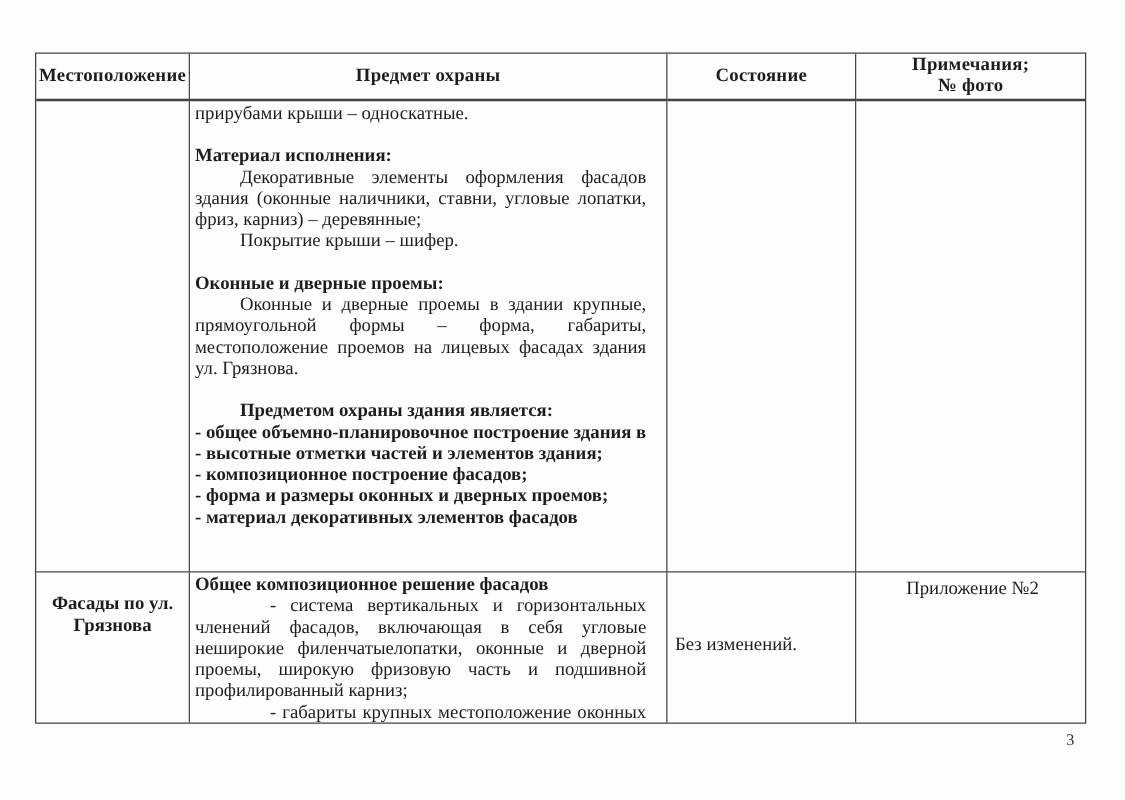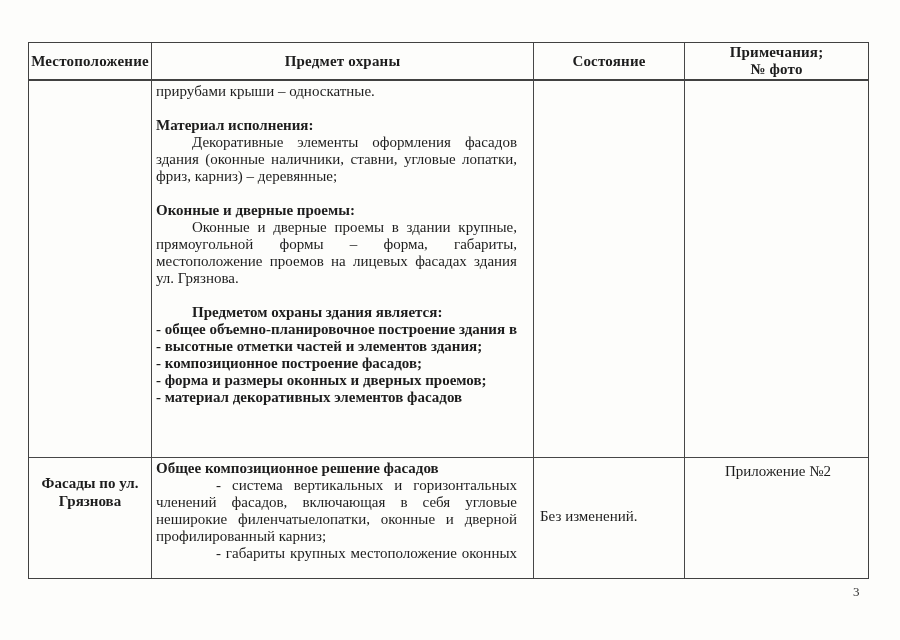--- a/index.html
+++ b/index.html
@@ -80,20 +80,21 @@
       </div>
 
     <div class="cell location-cell"></div>
     <div class="cell subject-cell">
         <div class="tl">прирубами крыши – односкатные.</div>
         <div class="tl">&nbsp;</div>
         <div class="tl b">Материал исполнения:</div>
         <div class="tl j in1">Декоративные элементы оформления фасадов</div>
         <div class="tl j">здания (оконные наличники, ставни, угловые лопатки,</div>
         <div class="tl">фриз, карниз) – деревянные;</div>
+        <div class="tl in1">Покрытие крыши – шифер.</div>
         <div class="tl">&nbsp;</div>
         <div class="tl b">Оконные и дверные проемы:</div>
         <div class="tl j in1">Оконные и дверные проемы в здании крупные,</div>
         <div class="tl j">прямоугольной формы – форма, габариты,</div>
         <div class="tl j">местоположение проемов на лицевых фасадах здания по</div>
         <div class="tl">ул. Грязнова.</div>
         <div class="tl">&nbsp;</div>
         <div class="tl b in1">Предметом охраны здания является:</div>
         <div class="tl b j">- общее объемно-планировочное построение здания в</div>
         <div class="tl b">- высотные отметки частей и элементов здания;</div>
@@ -108,20 +109,21 @@
 
     <div class="cell last-row location-cell">
         <div class="tl b">Фасады по ул.</div>
         <div class="tl b">Грязнова</div>
       </div>
     <div class="cell last-row subject-cell">
         <div class="tl b">Общее композиционное решение фасадов</div>
         <div class="tl j in2">- система вертикальных и горизонтальных</div>
         <div class="tl j">членений фасадов, включающая в себя угловые</div>
         <div class="tl j">неширокие филенчатыелопатки, оконные и дверной</div>
+        <div class="tl j">проемы, широкую фризовую часть и подшивной</div>
         <div class="tl">профилированный карниз;</div>
         <div class="tl j in2">- габариты крупных местоположение оконных</div>
       </div>
     <div class="cell last-row state-cell">
       <div>Без изменений.</div>
     </div>
     <div class="cell last-row last-col notes-cell">
         <div class="tl">Приложение №2</div>
       </div>
 

